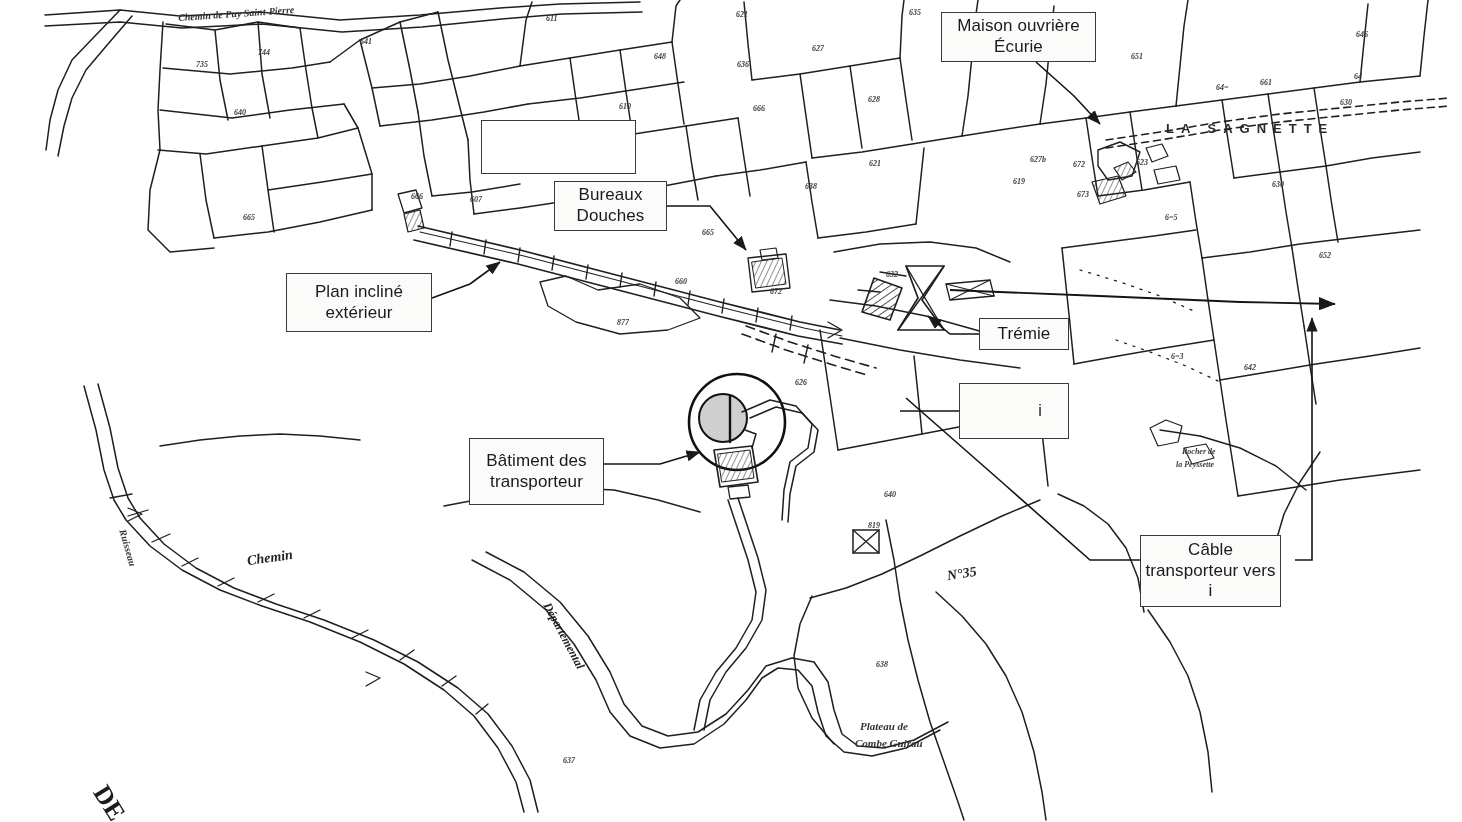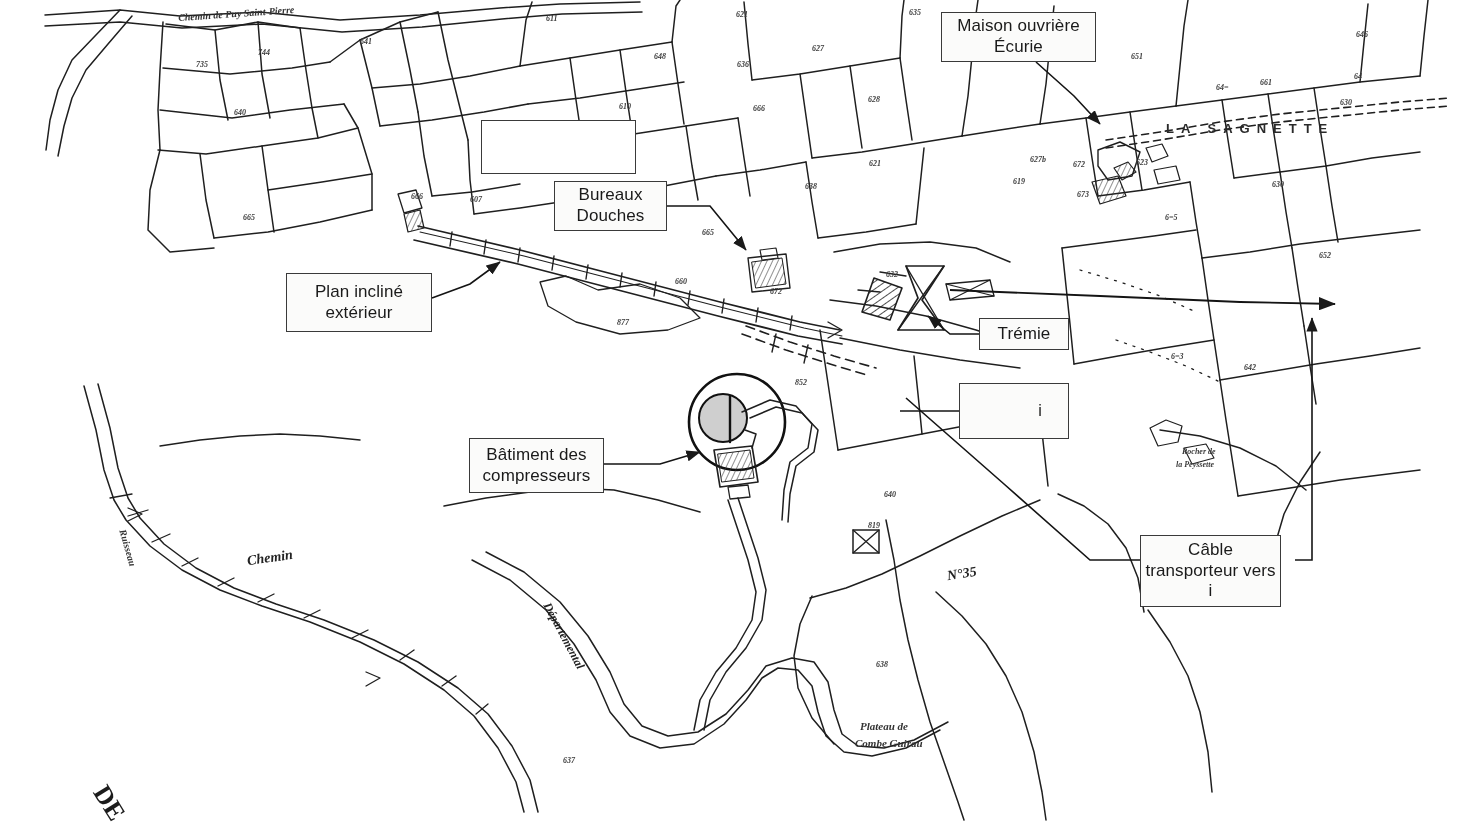--- a/index.html
+++ b/index.html
@@ -379,21 +379,21 @@
       <div class="map-label lbl-tiny" style="left: 702px; top: 228px;">665</div>
       <div class="map-label lbl-tiny" style="left: 1165px; top: 213px;">6=5</div>
       <div class="map-label lbl-tiny" style="left: 1077px; top: 190px;">673</div>
       <div class="map-label lbl-tiny" style="left: 1319px; top: 251px;">652</div>
       <div class="map-label lbl-tiny" style="left: 770px; top: 287px;">672</div>
       <div class="map-label lbl-tiny" style="left: 631px; top: 277px; padding-left: 44px;">660</div>
       <div class="map-label lbl-tiny" style="left: 886px; top: 270px;">632</div>
       <div class="map-label lbl-tiny" style="left: 1028px; top: 333px;">644</div>
       <div class="map-label lbl-tiny" style="left: 1171px; top: 352px;">6=3</div>
       <div class="map-label lbl-tiny" style="left: 1244px; top: 363px;">642</div>
-      <div class="map-label lbl-tiny" style="left: 795px; top: 378px;">852</div>
+      <div class="map-label lbl-tiny" style="left: 795px; top: 378px;">626</div>
       <div class="map-label lbl-tiny" style="left: 617px; top: 318px;">877</div>
       <div class="map-label lbl-tiny" style="left: 884px; top: 490px;">640</div>
       <div class="map-label lbl-tiny" style="left: 868px; top: 521px;">819</div>
       <div class="map-label lbl-tiny" style="left: 876px; top: 660px;">638</div>
       <div class="map-label lbl-tiny" style="left: 563px; top: 756px;">637</div>
     </div>
 
   <div id="callout-layer">
       <div class="callout" style="left: 941px; top: 12px; width: 155px; height: 50px;">
         <span class="ln">Maison ouvrière</span>
@@ -409,23 +409,23 @@
       <div class="callout" style="left: 286px; top: 273px; width: 146px; height: 59px;">
         <span class="ln">Plan incliné</span>
         <span class="ln">extérieur</span>
       </div>
       <div class="callout" style="left: 979px; top: 318px; width: 90px; height: 32px;">
         <span class="ln">Trémie</span>
       </div>
       <div class="callout redacted" style="left: 959px; top: 383px; width: 110px; height: 56px;">
         <span class="ln">i</span>
       </div>
-      <div class="callout" style="left: 469px; top: 438px; width: 135px; height: 55px;">
+      <div class="callout" style="left: 469px; top: 438px; width: 135px; height: 67px;">
         <span class="ln">Bâtiment des</span>
-        <span class="ln">compresseurs</span>
+        <span class="ln">transporteur</span>
       </div>
       <div class="callout" style="left: 1140px; top: 535px; width: 141px; height: 72px;">
         <span class="ln">Câble</span>
         <span class="ln">transporteur vers</span>
         <span class="ln">i</span>
       </div>
     </div>
 
 </div>
 

